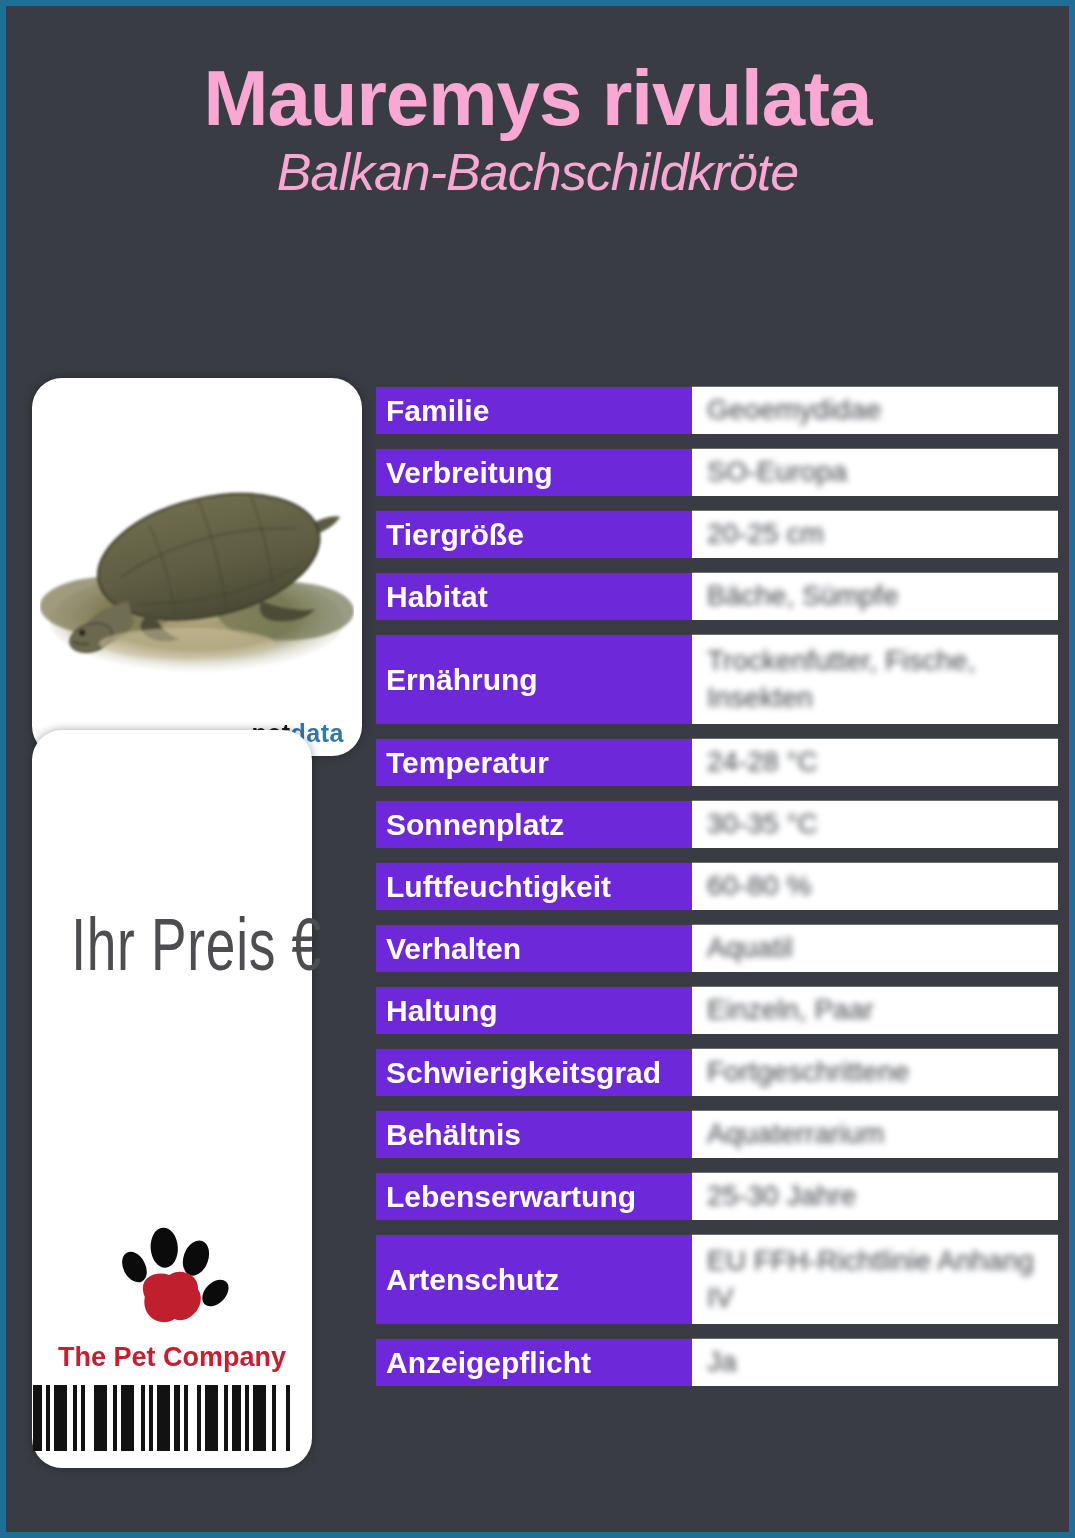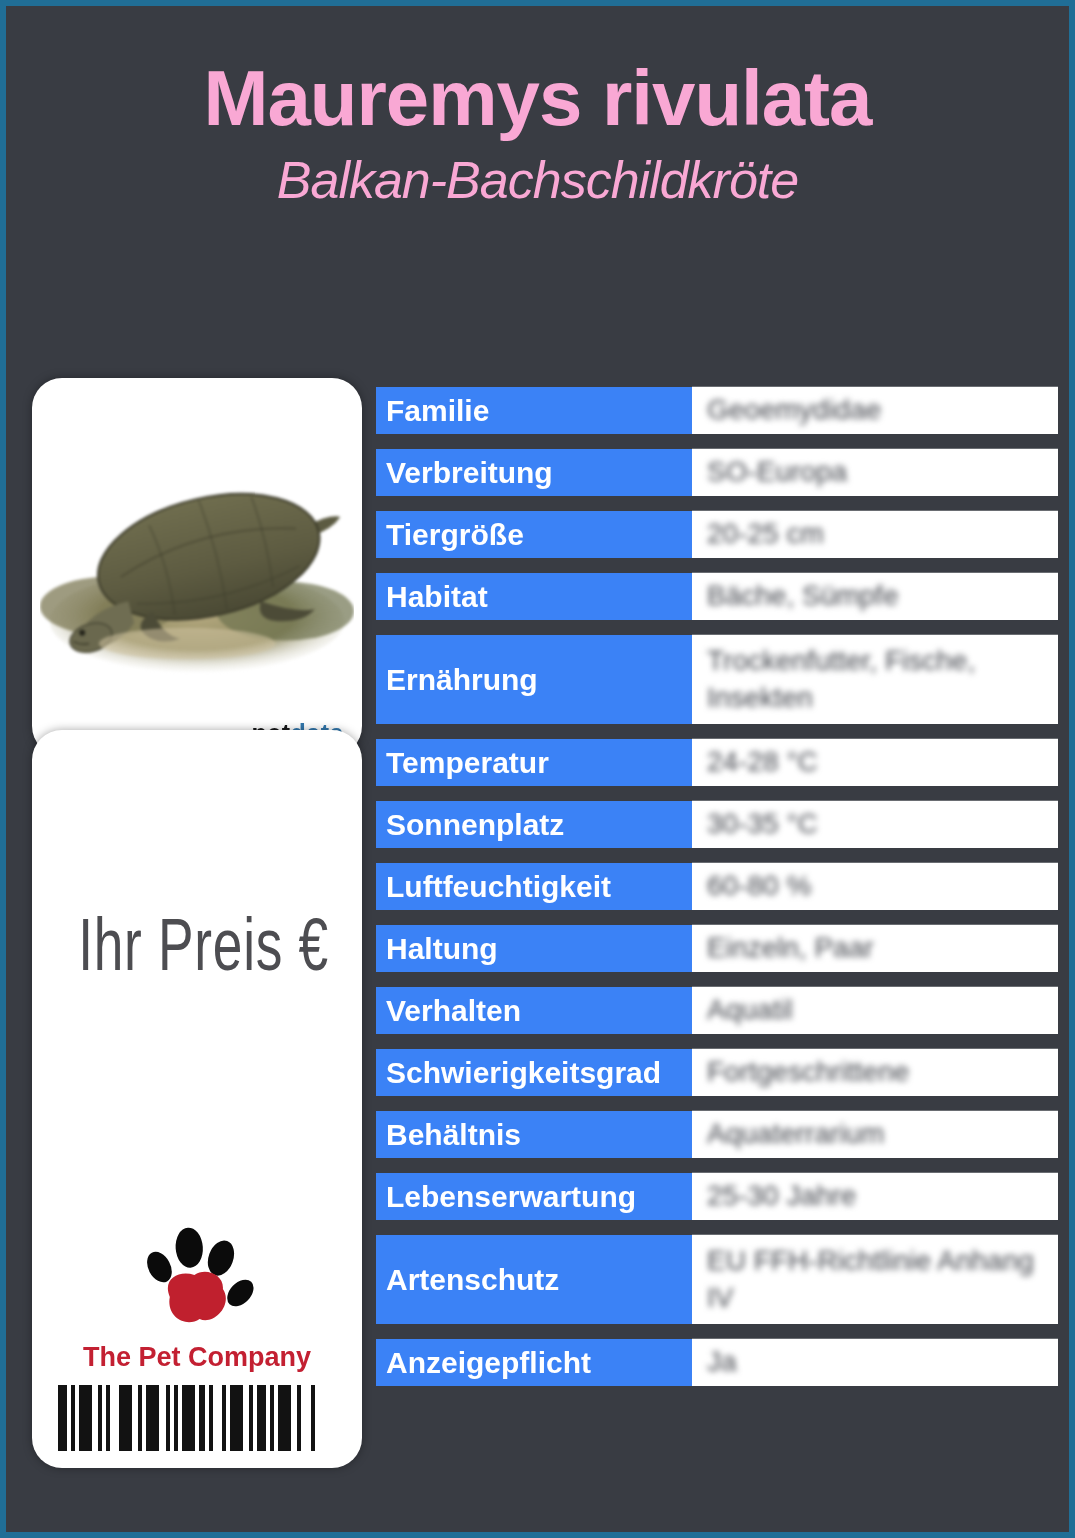--- a/index.html
+++ b/index.html
@@ -8,30 +8,30 @@
     width:1075px;height:1538px;
     background:#393c43;
     border:6px solid #206e96;
     box-sizing:border-box;
     overflow:hidden;
     font-family:"Liberation Sans", sans-serif;
   }
   
   .header{position:absolute;top:52px;left:0;right:0;text-align:center;color:#f9a8d4;}
   .title{font-size:78px;font-weight:bold;line-height:1.05;letter-spacing:-1px;}
-  .subtitle{font-size:52px;font-style:italic;font-weight:normal;margin-top:10px;letter-spacing:-1px;}
+  .subtitle{font-size:52px;font-style:italic;font-weight:normal;margin-top:2px;letter-spacing:-1px;}
   
   .card{position:absolute;background:#ffffff;border-radius:30px;box-shadow:0 0 10px rgba(0,0,0,.35);}
   .photo-card{left:26px;top:372px;width:330px;height:378px;}
   .photo-wrap{position:absolute;inset:8px;overflow:hidden;border-radius:24px;}
   .photo-wrap svg{width:100%;height:100%;filter:blur(1.4px);}
   .petdata{position:absolute;right:18px;bottom:8px;font-size:25px;font-weight:bold;letter-spacing:.5px;}
   .petdata .pet{color:#17181a;}
   .petdata .data{color:#3277ac;}
-  .price-card{left:26px;top:724px;width:330px;height:738px;}
+  .price-card{left:26px;top:724px;width:280px;height:738px;}
   .price-text{
     position:absolute;top:172px;left:0;width:100%;
     text-align:center;font-size:74px;font-weight:normal;color:#4d4d51;
     transform:scaleX(.72);transform-origin:center;
     white-space:nowrap;letter-spacing:1px;
   }
   .paw{position:absolute;top:484px;left:50%;transform:translateX(-50%);width:134px;height:136px;}
   .paw svg{width:100%;height:100%;filter:blur(.6px);}
   .company{
     position:absolute;top:612px;left:0;width:100%;text-align:center;
@@ -45,21 +45,21 @@
   .barcode .space{background:transparent;flex:0 0 auto;height:100%;}
   
   .info-table{
     position:absolute;left:370px;top:381px;width:682px;
     display:flex;flex-direction:column;gap:15px;
   }
   .row{display:flex;min-height:47px;}
   .row.tall{min-height:89px;}
   .cell{display:flex;align-items:center;box-sizing:border-box;}
   .cell.label{
-    width:316px;flex:0 0 316px;background:#3b82f6;color:#ffffff;
+    width:316px;flex:0 0 316px;background:#6d28d9;color:#ffffff;
     font-weight:bold;font-size:30px;padding-left:10px;letter-spacing:0;
   }
   .cell.value{
     flex:1;background:#ffffff;color:#42454c;font-size:28px;
     padding-left:15px;padding-right:8px;line-height:1.3;
     box-shadow:0 -1px 0 rgba(255,255,255,.25);
   }
   .cell.value .blurred{filter:blur(3px);}
 </style>
 </head>
@@ -224,29 +224,29 @@
           <span class="blurred">30-35 °C</span>
         </div>
       </div>
       <div class="row">
         <div class="cell label">Luftfeuchtigkeit</div>
         <div class="cell value">
           <span class="blurred">60-80 %</span>
         </div>
       </div>
       <div class="row">
+        <div class="cell label">Verhalten</div>
+        <div class="cell value">
+          <span class="blurred">Aquatil</span>
+        </div>
+      </div>
+      <div class="row">
         <div class="cell label">Haltung</div>
         <div class="cell value">
           <span class="blurred">Einzeln, Paar</span>
-        </div>
-      </div>
-      <div class="row">
-        <div class="cell label">Verhalten</div>
-        <div class="cell value">
-          <span class="blurred">Aquatil</span>
         </div>
       </div>
       <div class="row">
         <div class="cell label">Schwierigkeitsgrad</div>
         <div class="cell value">
           <span class="blurred">Fortgeschrittene</span>
         </div>
       </div>
       <div class="row">
         <div class="cell label">Behältnis</div>

